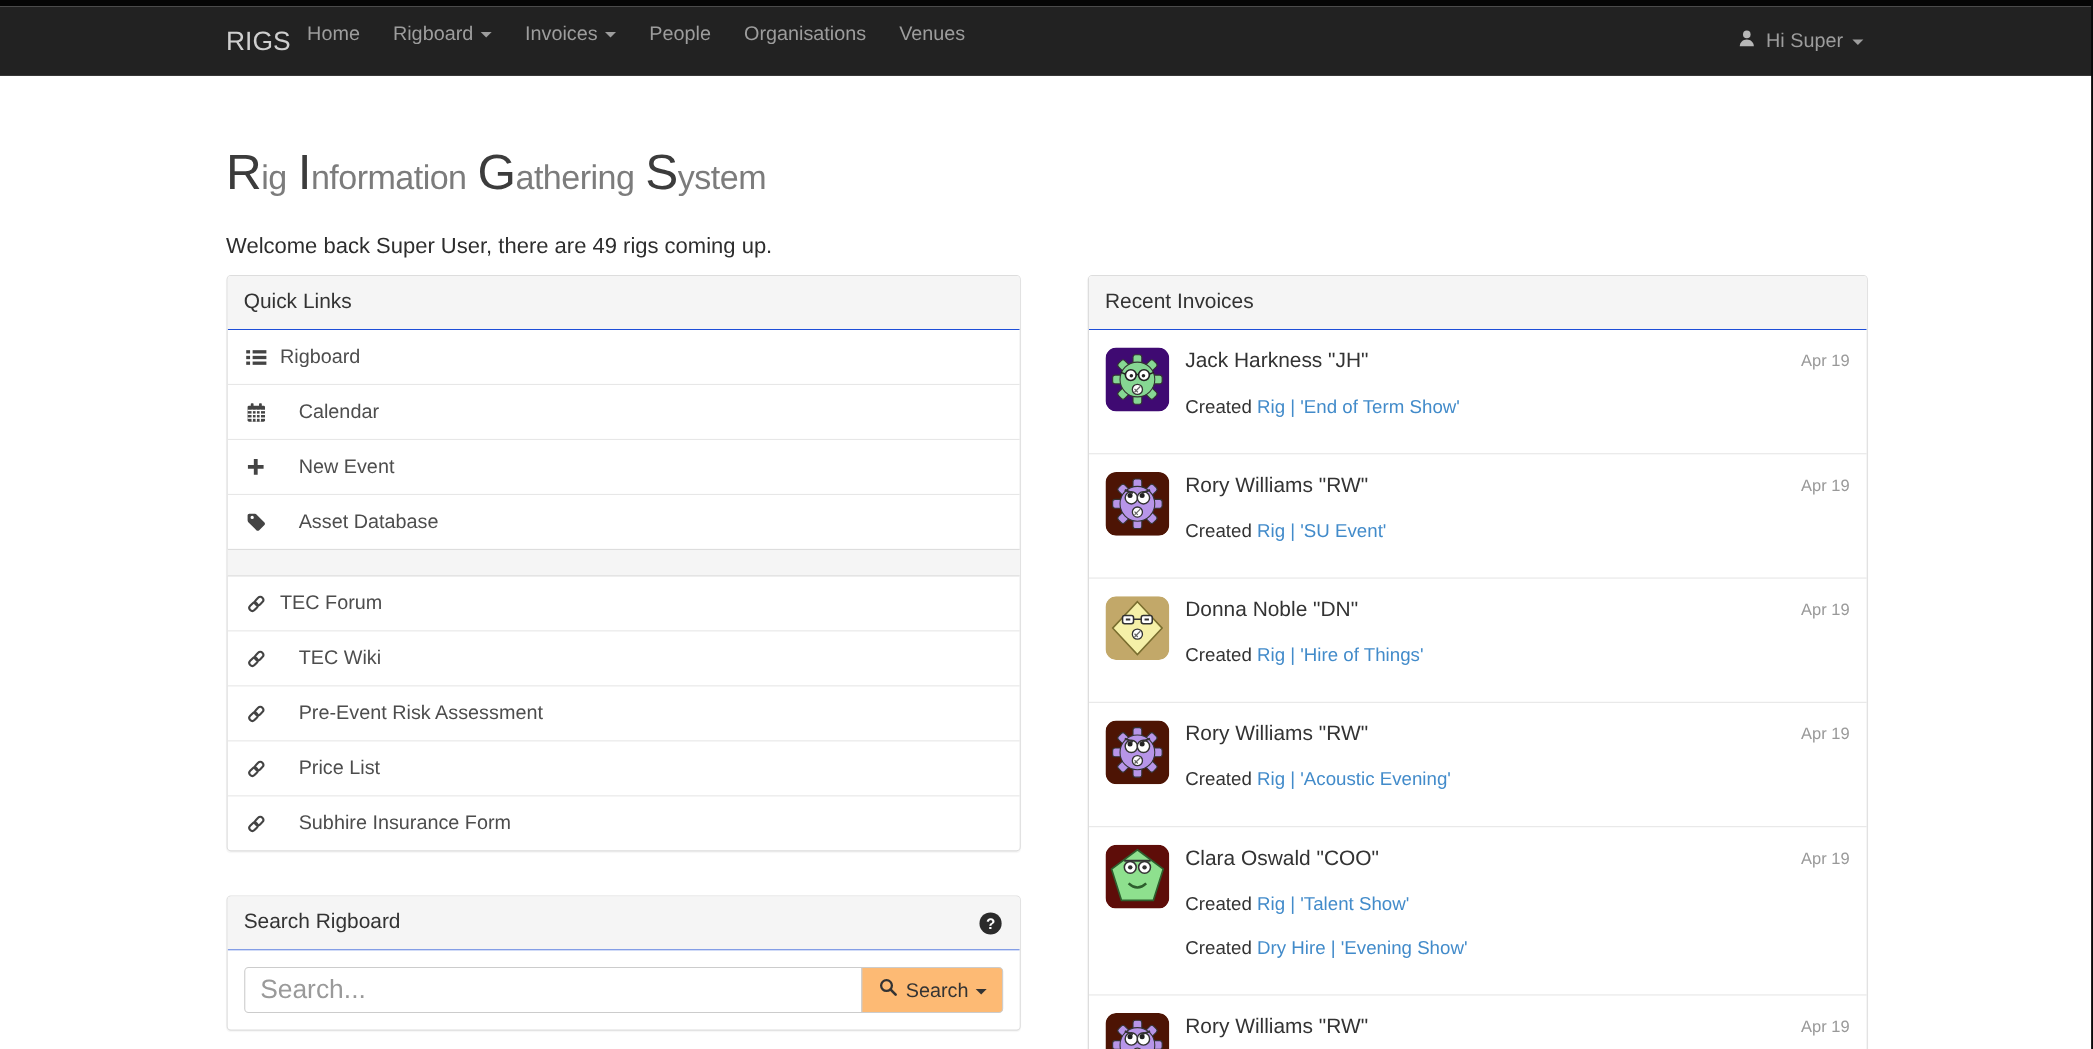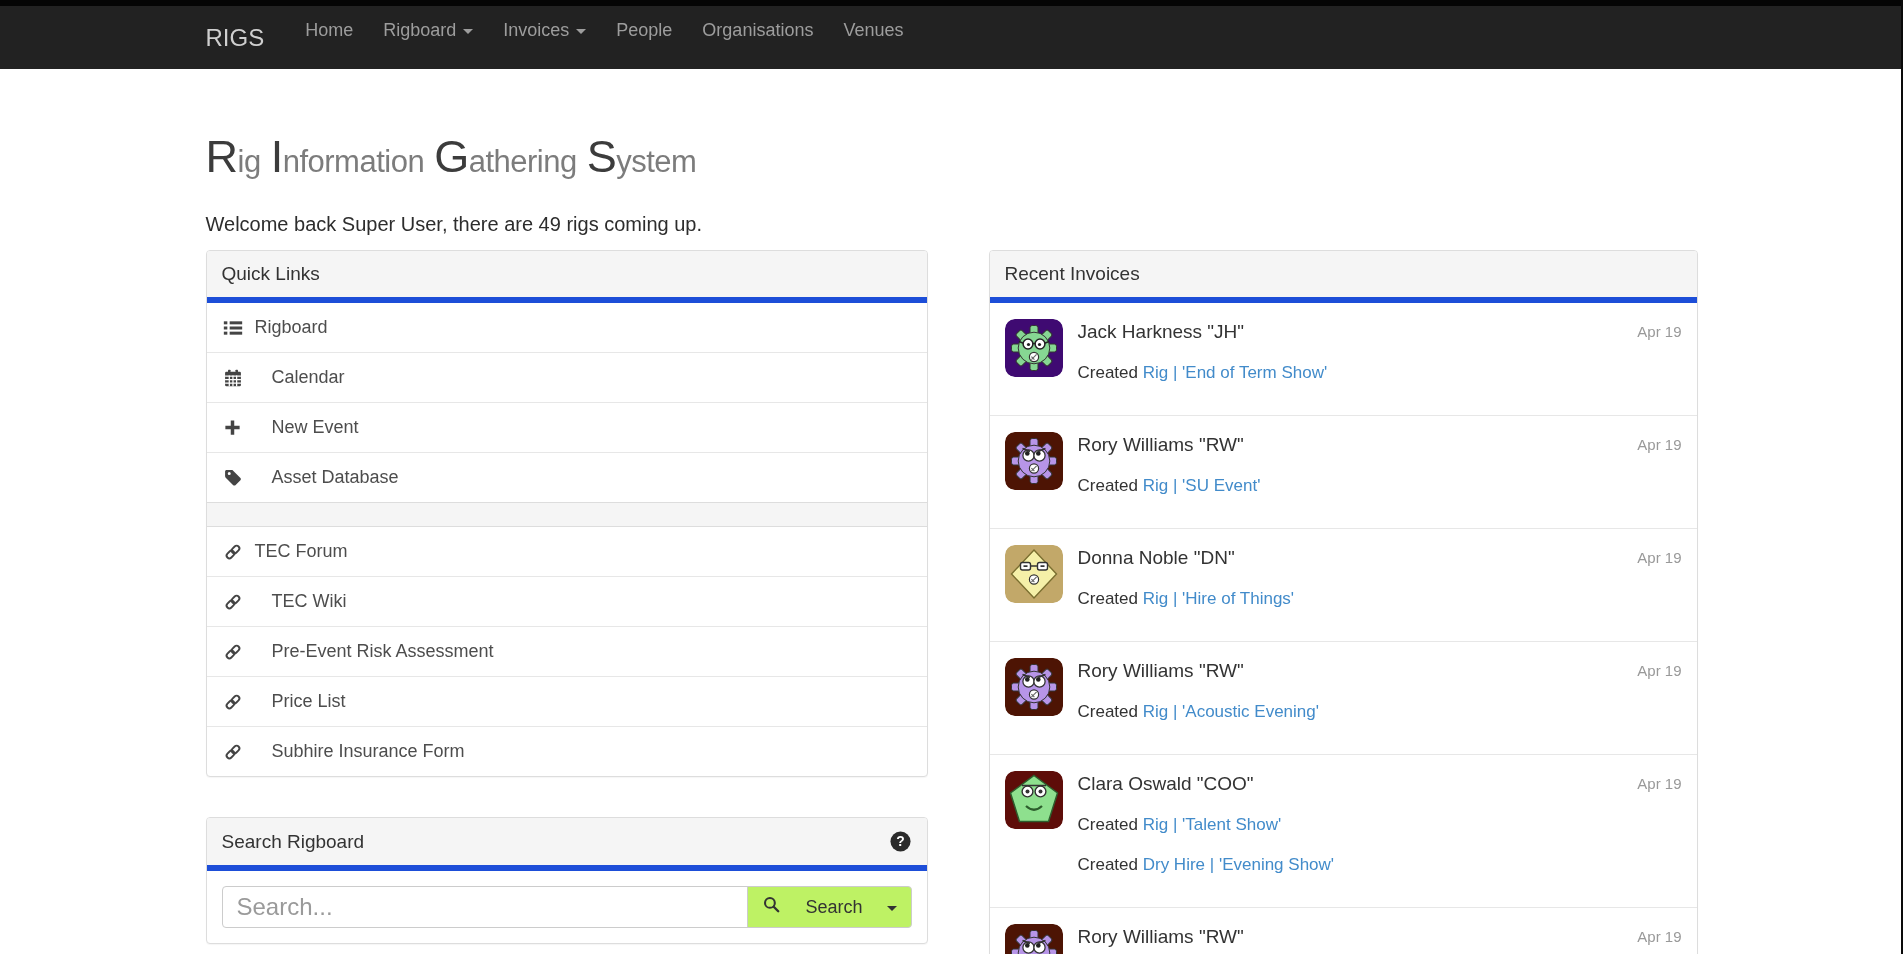--- a/index.html
+++ b/index.html
@@ -5,61 +5,61 @@
   * { margin:0; padding:0; box-sizing:border-box; }
   html,body { width:1903px; height:954px; overflow:hidden; background:#fff;
     font-family:"Liberation Sans","DejaVu Sans",sans-serif; }
   .top-strip { height:6px; background:#050505; }
   .edge-right { position:fixed; top:0; right:0; width:2px; height:100%; background:#0a0a0a; z-index:50; }
 
   
   .navbar { background:#222; height:63px; }
   .container { width:1522px; margin:0 auto; padding:0 15px; }
   .nav-inner { display:flex; align-items:center; height:63px; }
-  .brand { font-size:24px; color:#cfcfcf; margin-right:26px; text-decoration:none; cursor:pointer; }
+  .brand { font-size:24px; color:#cfcfcf; text-decoration:none; cursor:pointer; }
   .nav-link { font-size:18px; color:#9d9d9d; height:63px; display:flex; align-items:center;
     padding:0 15px; gap:7px; text-decoration:none; cursor:pointer; }
   .nav-right { margin-left:auto; display:flex; align-items:center; gap:8px; color:#9d9d9d;
     font-size:18px; height:63px; padding:0 4px; cursor:pointer; }
   .caret { display:inline-block; width:0; height:0; border-top:5px solid; border-left:5px solid transparent;
     border-right:5px solid transparent; margin-top:2px; }
 
   
   .page-title { margin-top:64px; font-weight:300; line-height:1.05; letter-spacing:-0.5px; }
   .page-title .seg { margin-right:10px; }
   .page-title .cap { font-size:45px; color:#3c3c3c; }
   .page-title .rest { font-size:31px; color:#7c7c7c; }
   .welcome { margin-top:33px; font-size:20px; color:#2d2d2d; }
 
   
   .row { display:flex; justify-content:space-between; margin-top:14px; align-items:flex-start; }
   .col-left { width:722px; }
   .col-right { width:709px; }
   .panel { border:1px solid #ddd; border-radius:4px; background:#fff; box-shadow:0 1px 1px rgba(0,0,0,.04); }
-  .panel-heading { background:#f5f5f5; padding:12px 15px; border-bottom:6px solid #1d4ed8;
+  .panel-heading { background:#f5f5f5; padding:12px 15px; border-bottom:1px solid #1d4ed8;
     font-size:19px; color:#333; border-radius:3px 3px 0 0; display:flex; align-items:center;
     justify-content:space-between; min-height:49px; }
 
   
   .ql-item { display:flex; align-items:center; gap:11px; padding:14px 15px; font-size:18px;
     color:#4d4d4d; cursor:pointer; text-decoration:none; }
   .ql-item + .ql-item { border-top:1px solid #e7e7e7;gap:28px; }
   .ql-sep { height:25px; background:#f5f5f5; border-top:1px solid #ddd; border-bottom:1px solid #ddd; }
   .ql-icon { width:22px; display:flex; justify-content:center; align-items:center; }
   .ql-icon svg { display:block; }
 
   
   .search-panel { margin-top:40px; }
   .search-body { padding:15px; }
   .input-group { display:flex; }
   .search-input { flex:1; height:42px; border:1px solid #ccc; border-right:1px solid #ccc;
     border-radius:4px 0 0 4px; padding:0 14px; font-size:24px; color:#555; outline:none; }
   .search-input::placeholder { color:#9a9a9a; }
   .btn-search { height:42px; border:1px solid #ccc; margin-left:-1px; border-radius:0 4px 4px 0;
-    background:#bef264; font-size:18px; color:#333; display:flex; align-items:center; gap:24px;
+    background:#fdba74; font-size:18px; color:#333; display:flex; align-items:center; gap:6px;
     padding:0 14px; cursor:pointer; }
 
   
   .rc-item { display:flex; gap:15px; padding:16px 15px 30px; }
   .rc-item + .rc-item { border-top:1px solid #e7e7e7; }
   .rc-avatar { width:58px; height:58px; flex:none; }
   .rc-avatar svg { display:block; border-radius:10px; }
   .rc-content { flex:1; min-width:0; }
   .rc-head { display:flex; justify-content:space-between; align-items:flex-start; }
   .rc-name { font-size:19px; color:#333; line-height:26px; }
@@ -79,20 +79,28 @@
   <div class="container nav-inner">
     <a class="brand">RIGS</a>
     <div id="nav-items" style="display:flex;height:78px;">
         <a class="nav-link">Home</a>
         <a class="nav-link">Rigboard<span class="caret"></span></a>
         <a class="nav-link">Invoices<span class="caret"></span></a>
         <a class="nav-link">People</a>
         <a class="nav-link">Organisations</a>
         <a class="nav-link">Venues</a>
       </div>
+    <div class="nav-right">
+      <span id="nav-user-icon"><svg width="18" height="18" viewBox="0 0 24 24" fill="#b7b7b7">
+            <circle cx="12" cy="7" r="4.6"></circle>
+            <path d="M3.5 21.5c0-4.7 3.8-8.2 8.5-8.2s8.5 3.5 8.5 8.2z"></path>
+          </svg></span>
+      <span>Hi Super</span>
+      <span class="caret"></span>
+    </div>
   </div>
 </nav>
 
 <main class="container">
   <h1 class="page-title" id="page-title"><span class="seg"><span class="cap">R</span><span class="rest">ig</span></span><span class="seg"><span class="cap">I</span><span class="rest">nformation</span></span><span class="seg"><span class="cap">G</span><span class="rest">athering</span></span><span class="seg"><span class="cap">S</span><span class="rest">ystem</span></span></h1>
   <p class="welcome">Welcome back Super User, there are 49 rigs coming up.</p>
 
   <div class="row">
     <div class="col-left">
 

